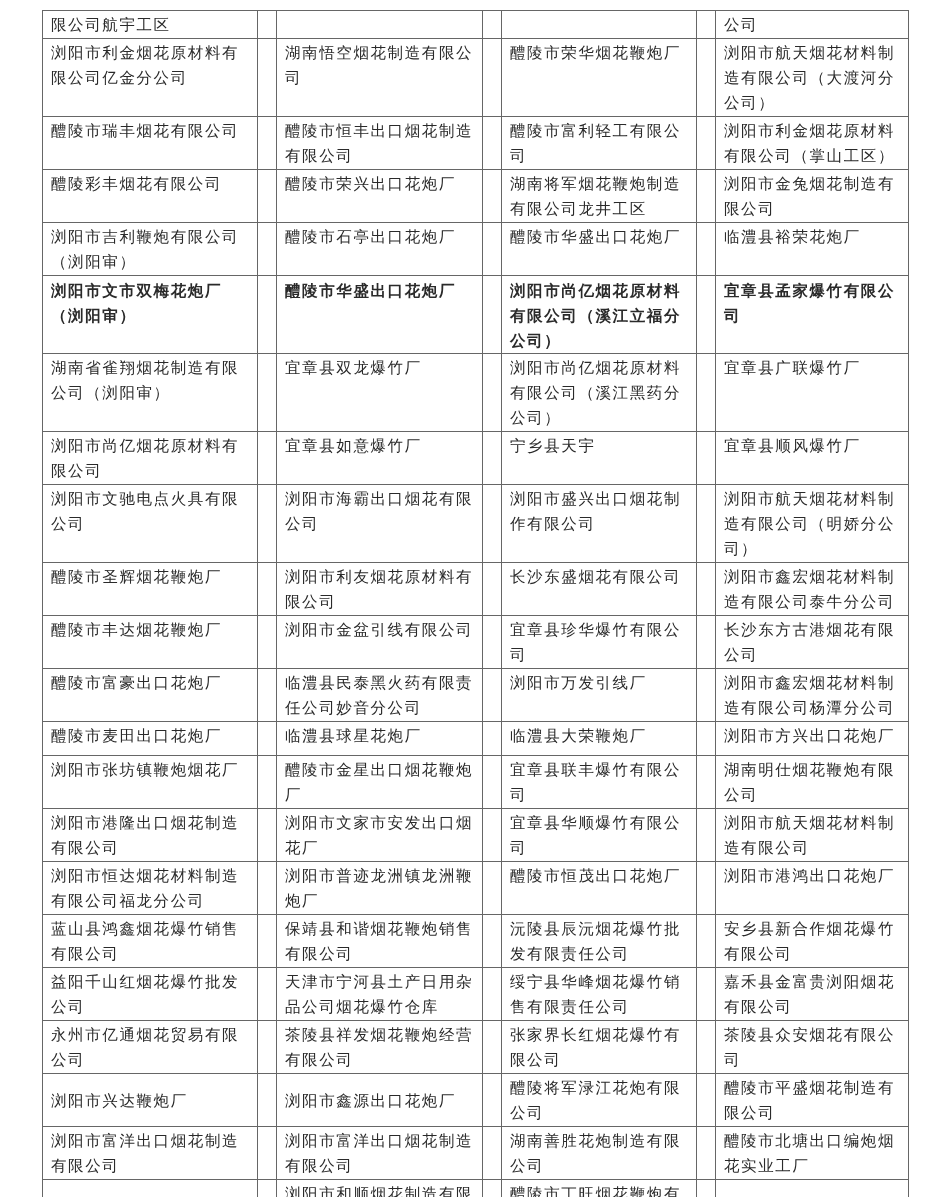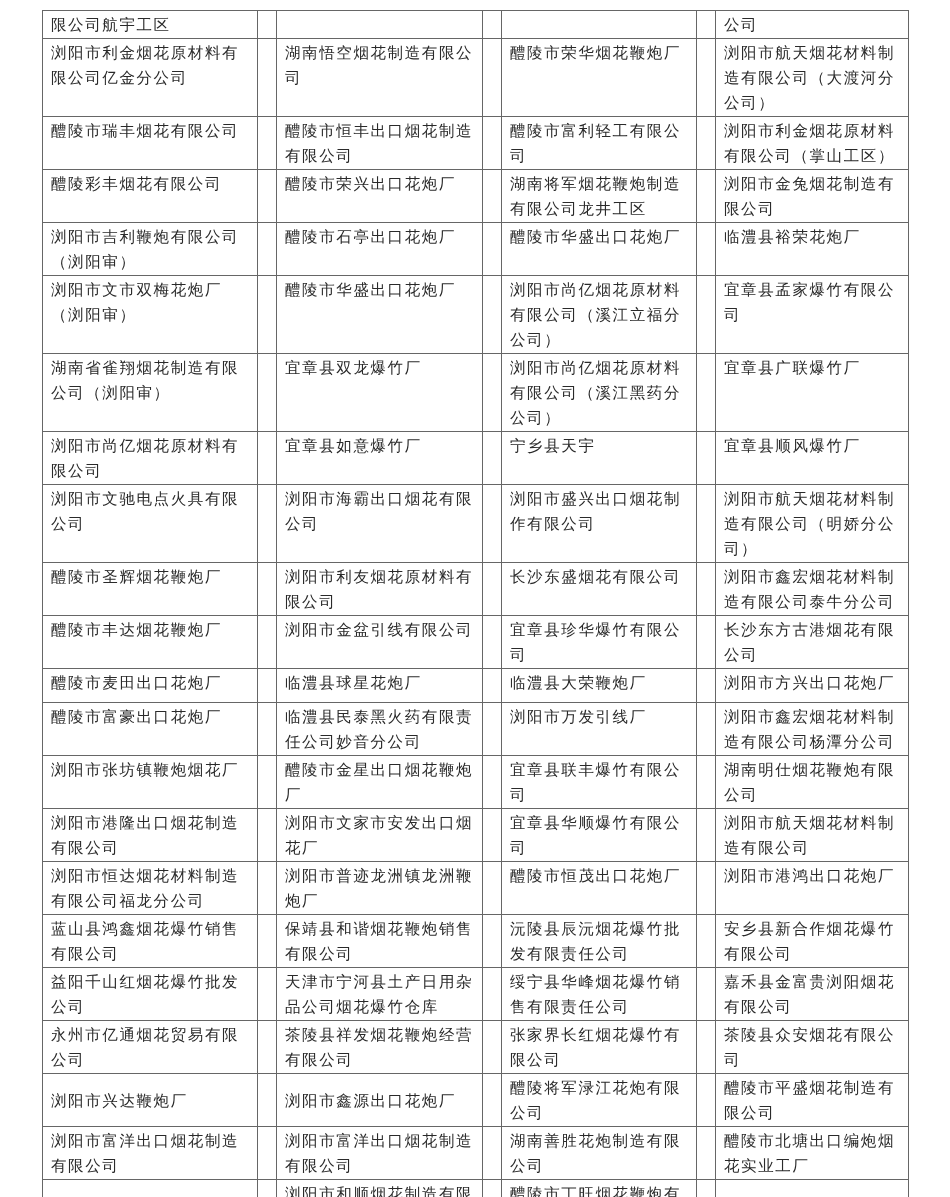--- a/index.html
+++ b/index.html
@@ -65,21 +65,21 @@
       </tr>
       <tr style="height: 52px; padding-left: 32px;">
         <td>浏阳市吉利鞭炮有限公司（浏阳审）</td>
         <td class="gap"></td>
         <td>醴陵市石亭出口花炮厂</td>
         <td class="gap"></td>
         <td>醴陵市华盛出口花炮厂</td>
         <td class="gap"></td>
         <td>临澧县裕荣花炮厂</td>
       </tr>
-      <tr style="height: 75px;">
+      <tr style="height: 75px; font-weight: bold;">
         <td>浏阳市文市双梅花炮厂（浏阳审）</td>
         <td class="gap"></td>
         <td>醴陵市华盛出口花炮厂</td>
         <td class="gap"></td>
         <td>浏阳市尚亿烟花原材料有限公司（溪江立福分公司）</td>
         <td class="gap"></td>
         <td>宜章县孟家爆竹有限公司</td>
       </tr>
       <tr style="height: 75px;">
         <td>湖南省雀翔烟花制造有限公司（浏阳审）</td>
@@ -119,37 +119,37 @@
       </tr>
       <tr style="height: 50px;">
         <td>醴陵市丰达烟花鞭炮厂</td>
         <td class="gap"></td>
         <td>浏阳市金盆引线有限公司</td>
         <td class="gap"></td>
         <td>宜章县珍华爆竹有限公司</td>
         <td class="gap"></td>
         <td>长沙东方古港烟花有限公司</td>
       </tr>
+      <tr style="height: 50px;">
+        <td>醴陵市富豪出口花炮厂</td>
+        <td class="gap"></td>
+        <td>临澧县民泰黑火药有限责任公司妙音分公司</td>
+        <td class="gap"></td>
+        <td>浏阳市万发引线厂</td>
+        <td class="gap"></td>
+        <td>浏阳市鑫宏烟花材料制造有限公司杨潭分公司</td>
+      </tr>
       <tr style="height: 34px;">
         <td>醴陵市麦田出口花炮厂</td>
         <td class="gap"></td>
         <td>临澧县球星花炮厂</td>
         <td class="gap"></td>
         <td>临澧县大荣鞭炮厂</td>
         <td class="gap"></td>
         <td>浏阳市方兴出口花炮厂</td>
-      </tr>
-      <tr style="height: 50px;">
-        <td>醴陵市富豪出口花炮厂</td>
-        <td class="gap"></td>
-        <td>临澧县民泰黑火药有限责任公司妙音分公司</td>
-        <td class="gap"></td>
-        <td>浏阳市万发引线厂</td>
-        <td class="gap"></td>
-        <td>浏阳市鑫宏烟花材料制造有限公司杨潭分公司</td>
       </tr>
       <tr style="height: 50px;">
         <td>浏阳市张坊镇鞭炮烟花厂</td>
         <td class="gap"></td>
         <td>醴陵市金星出口烟花鞭炮厂</td>
         <td class="gap"></td>
         <td>宜章县联丰爆竹有限公司</td>
         <td class="gap"></td>
         <td>湖南明仕烟花鞭炮有限公司</td>
       </tr>

